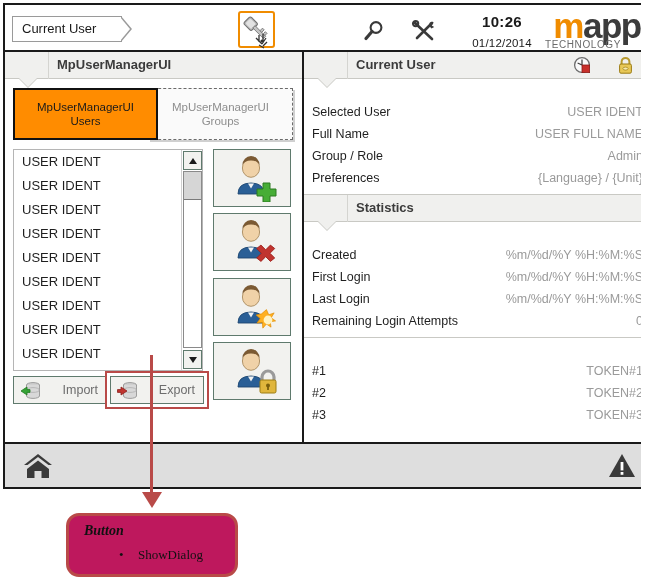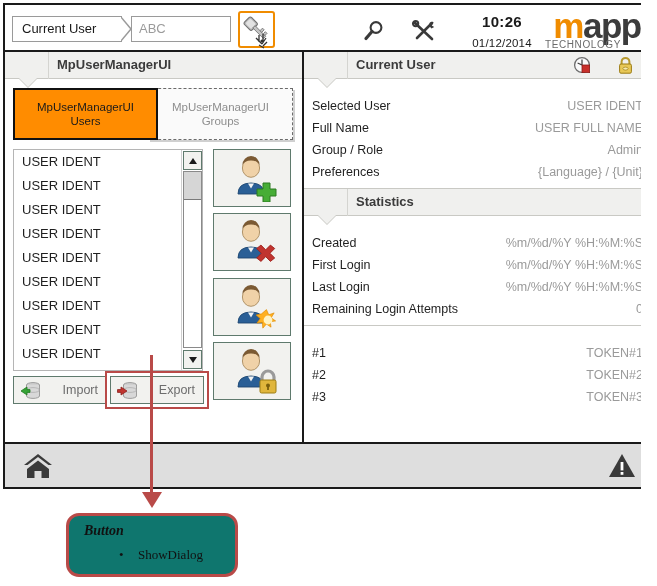--- a/index.html
+++ b/index.html
@@ -269,21 +269,21 @@
   .row {
     position: relative;
     height: 22px;
     font-size: 12.5px;
     color: #1f1f1f;
     border-bottom: 0;
   }
   .row .k { position: absolute; left: 8px; top: 3px; }
   .row .v { position: absolute; right: 9px; top: 3px; color: #9a9a9a; }
   .rows-sep { border-bottom: 1px solid #c9c9c4; }
-  .rowpad { padding-top: 17px; padding-bottom: 4px; }
+  .rowpad { padding-top: 23px; padding-bottom: 4px; }
 
   
   #statusbar {
     position: absolute; left: 0; top: 437px;
     width: 647px; height: 45px;
     background: #dedede;
     border-top: 2px solid #1a1a1a;
   }
   #home-icon { position: absolute; left: 18px; top: 9px; }
   #warn-icon { position: absolute; right: 16px; top: 9px; }
@@ -301,21 +301,21 @@
     border-left: 10px solid transparent;
     border-right: 10px solid transparent;
     border-top: 16px solid #b94a48;
     z-index: 20;
   }
   #callout {
     position: absolute; left: 66px; top: 513px;
     width: 172px; height: 64px;
     border: 3px solid #b94a48;
     border-radius: 13px;
-    background: #0f766e;
+    background: #be185d;
     z-index: 21;
   }
   #callout .ctitle {
     position: absolute; left: 15px; top: 7px;
     font-size: 14px; font-weight: bold; font-style: italic;
     color: #111111;
     font-family: "Liberation Serif", serif;
   }
   #callout .cbullet {
     position: absolute; left: 22px; top: 31px;
@@ -328,21 +328,20 @@
 </head>
 <body>
 
 <div id="root">
 
   <div id="screen">
 
     <div id="topbar">
 
       <div class="cu-label">Current User</div>
-      <div class="cu-value">ABC</div>
 
       <div class="key-btn">
         <svg width="33" height="33" viewBox="0 0 33 33">
           <g transform="rotate(-45 16 16)">
             <rect x="11" y="3" width="10" height="11" rx="2" fill="#b8b8b8" stroke="#6e6e6e" stroke-width="1"></rect>
             <rect x="12.5" y="4.5" width="7" height="8" rx="1.5" fill="#e2e2e2"></rect>
             <rect x="14.5" y="13" width="3.2" height="15" fill="#c4c4c4" stroke="#6e6e6e" stroke-width="0.8"></rect>
             <rect x="17.7" y="20" width="3.5" height="2.4" fill="#c4c4c4" stroke="#6e6e6e" stroke-width="0.8"></rect>
             <rect x="17.7" y="24.5" width="3.0" height="2.4" fill="#c4c4c4" stroke="#6e6e6e" stroke-width="0.8"></rect>
           </g>

